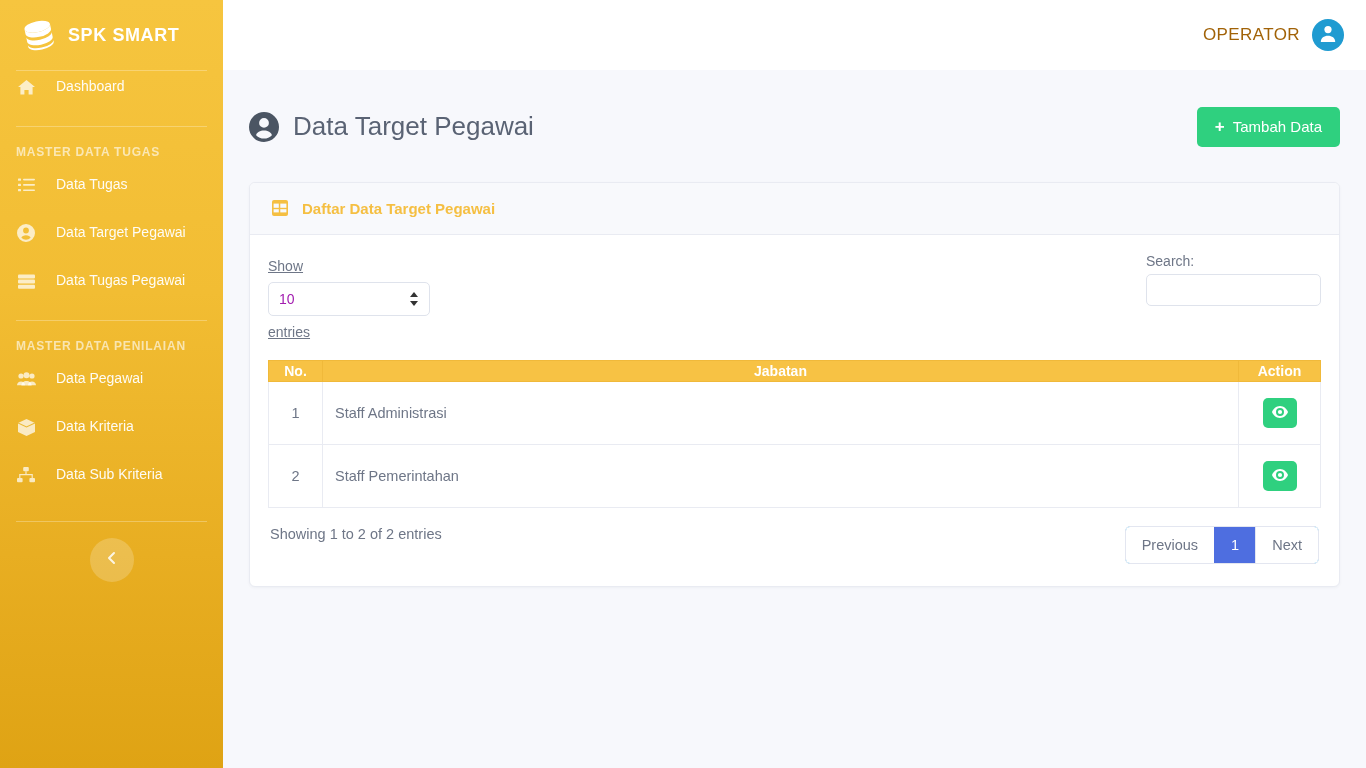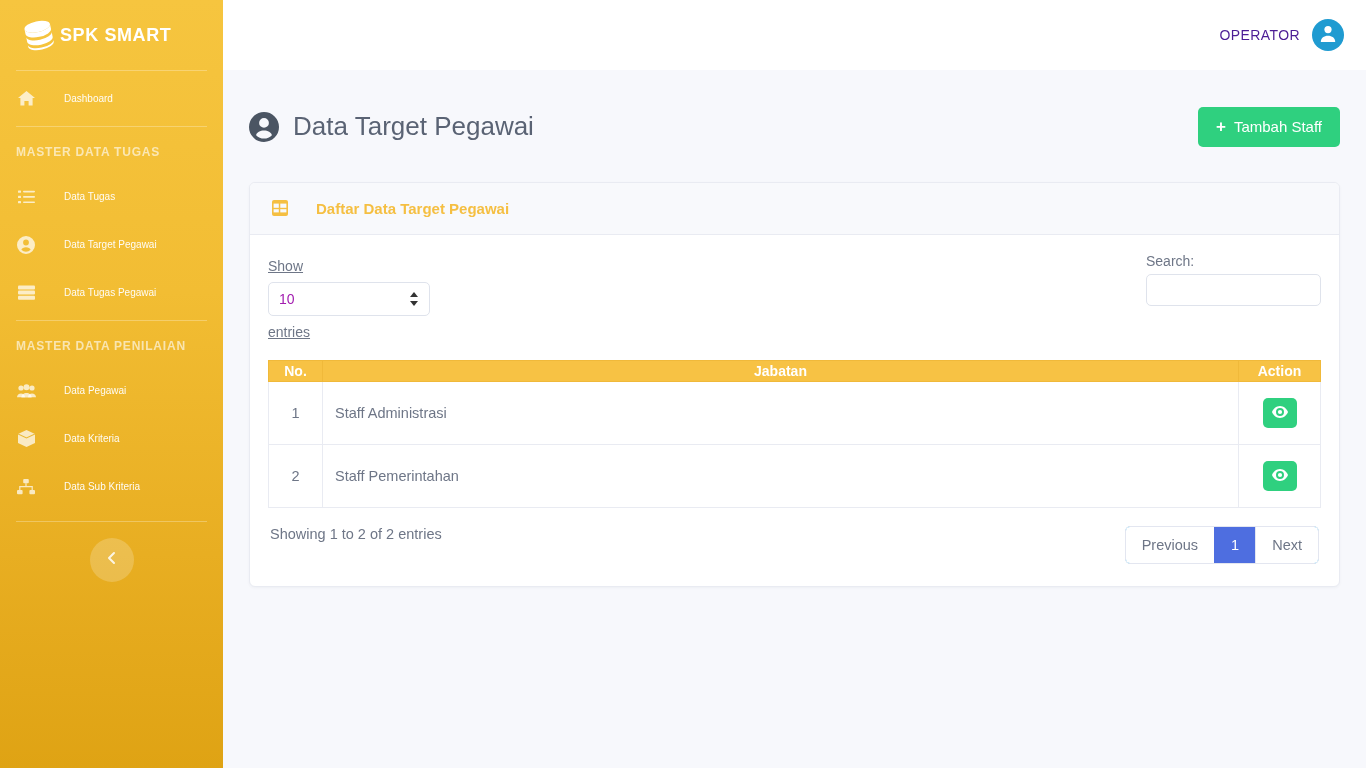--- a/index.html
+++ b/index.html
@@ -20,21 +20,21 @@
     flex: 0 0 223px;
     background: linear-gradient(180deg, #f6c53f 0%, #f2bd33 38%, #e8ae22 72%, #dfa314 100%);
     color: #fff;
     overflow: hidden;
     position: relative;
   }
   .brand {
     height: 70px;
     display: flex;
     align-items: center;
-    gap: 4px;
+    gap: 12px;
     padding: 0 0 0 22px;
   }
   .brand-logo { width: 34px; height: 34px; flex: 0 0 34px; position: relative; transform: rotate(-12deg); }
   .brand-text {
     font-size: 18px;
     font-weight: bold;
     letter-spacing: 0.6px;
     color: #ffffff;
   }
   .side-sep {
@@ -45,26 +45,26 @@
   .side-heading {
     font-size: 12px;
     font-weight: bold;
     letter-spacing: 0.8px;
     color: rgba(255,255,255,0.62);
     padding: 18px 0 10px 16px;
     text-transform: uppercase;
   }
   .side-item {
     display: flex;
-    align-items: center;
-    gap: 28px;
+    align-items: flex-start;
+    gap: 20px;
     height: 41px;
     padding: 0 0 0 16px;
     color: rgba(255,255,255,0.95);
-    font-size: 10px;
+    font-size: 14px;
     cursor: pointer;
     margin: 7px 0;
   }
   .side-item .si-icon {
     width: 20px; height: 18px;
     flex: 0 0 20px;
     display: flex; align-items: center; justify-content: center;
     color: rgba(255,255,255,0.72);
   }
   .side-item .si-icon svg { display: block; }
@@ -97,22 +97,22 @@
     height: 70px;
     flex: 0 0 70px;
     background: #ffffff;
     display: flex;
     align-items: center;
     justify-content: flex-end;
     padding-right: 22px;
     gap: 12px;
   }
   .user-name {
-    font-size: 14px;
-    color: #4c1d95;
+    font-size: 17px;
+    color: #a16207;
     letter-spacing: 0.4px;
   }
   .avatar {
     width: 32px; height: 32px;
     border-radius: 50%;
     background: #1f9bd1;
     display: flex; align-items: center; justify-content: center;
     color: #fff;
   }
 
@@ -162,21 +162,21 @@
     box-shadow: 0 1px 3px rgba(30,40,70,0.045);
     overflow: hidden;
   }
   .card-head {
     background: #f8f9fc;
     border-bottom: 1px solid #e9ebf2;
     height: 52px;
     display: flex;
     align-items: center;
     padding: 0 22px;
-    gap: 28px;
+    gap: 14px;
   }
   .card-head .ch-icon { color: #f5bf42; display: flex; }
   .card-head-title {
     color: #f5bf42;
     font-size: 15px;
     font-weight: bold;
   }
   .card-body { padding: 18px 18px 22px 18px; }
 
   .dt-top {
@@ -442,21 +442,21 @@
         <h1 class="page-title">
           <span class="pt-icon">
             <svg width="30" height="30" viewBox="0 0 30 30" fill="currentColor">
               <path d="M15 0a15 15 0 100 30A15 15 0 0015 0zm0 6a4.9 4.9 0 110 9.8A4.9 4.9 0 0115 6zm0 20.6a11 11 0 01-7.9-3.35C7.7 20.3 11.2 18.6 15 18.6s7.3 1.7 7.9 4.65A11 11 0 0115 26.6z"></path>
             </svg>
           </span>
           <span>Data Target Pegawai</span>
         </h1>
         <button class="btn-add">
           <span class="plus">+</span>
-          <span>Tambah Staff</span>
+          <span>Tambah Data</span>
         </button>
       </div>
 
       <section class="card">
 
         <div class="card-head">
           <span class="ch-icon">
             <svg width="16" height="16" viewBox="0 0 16 16" fill="currentColor">
               <rect x="0" y="0" width="16" height="16" rx="2"></rect>
               <rect x="1.6" y="3.6" width="5.2" height="4.2" fill="#f8f9fc"></rect>

